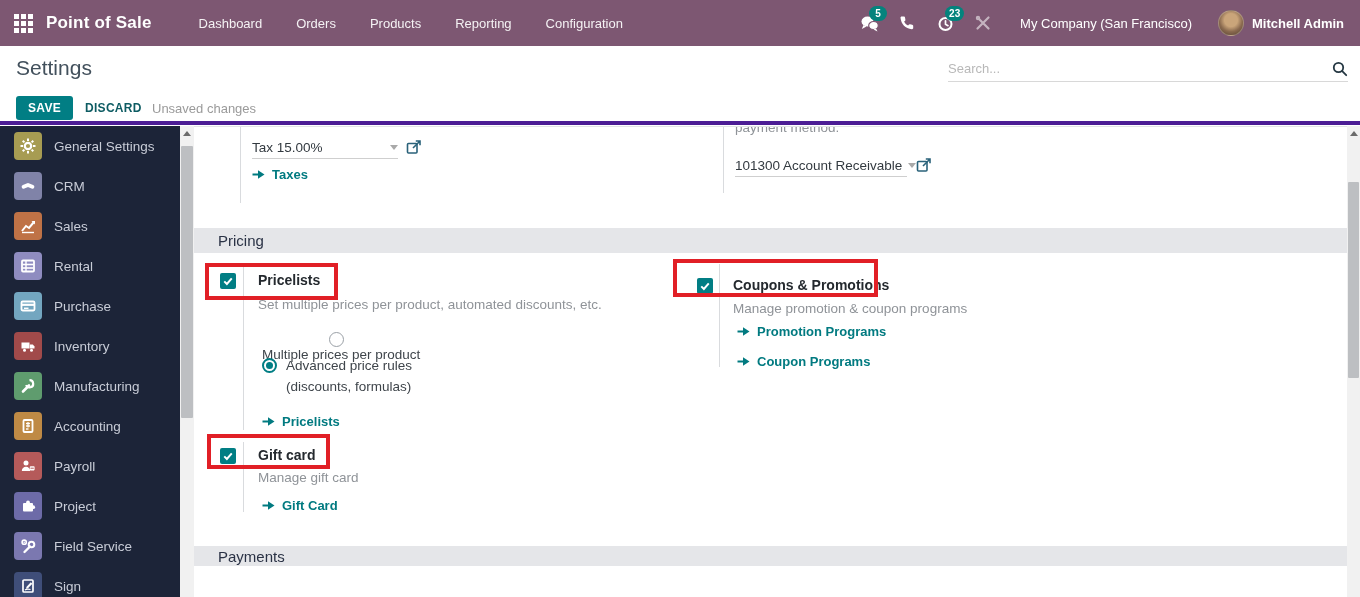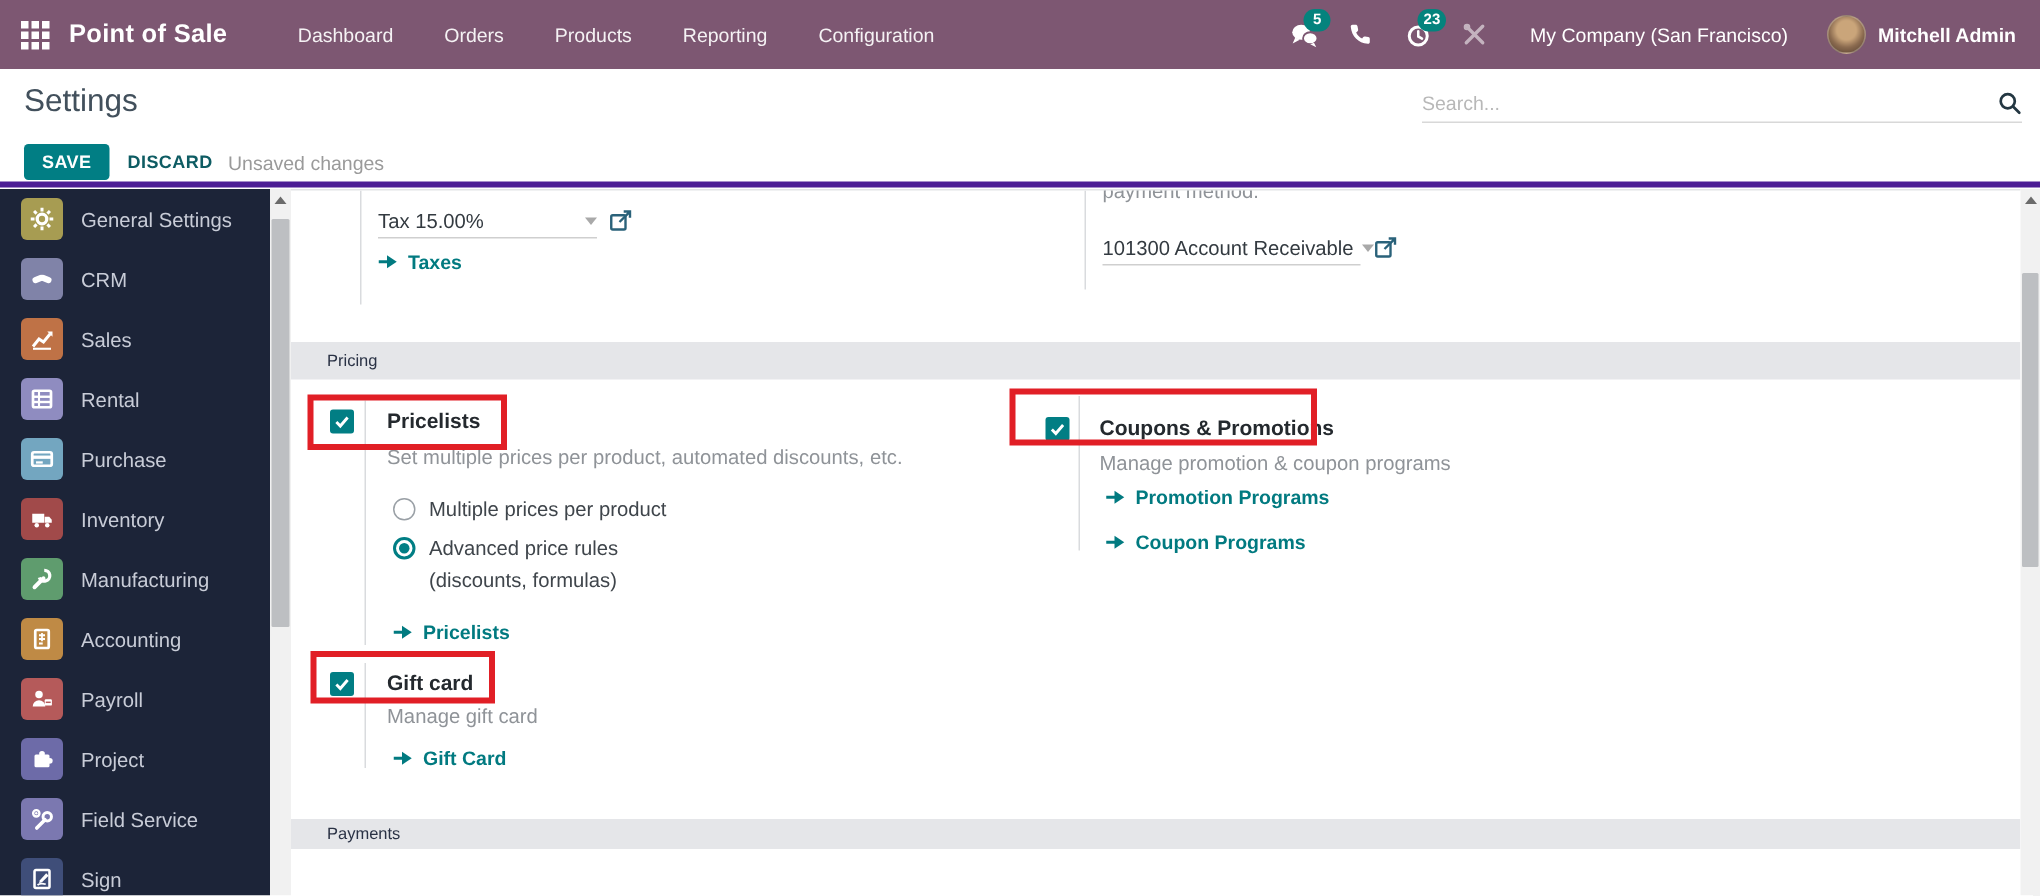--- a/index.html
+++ b/index.html
@@ -70,21 +70,21 @@
   .divider { position:absolute; width:1px; background:#d9dbde; }
   .sel-box { position:absolute; height:22px; border-bottom:1px solid #cfcfcf;
     display:flex; align-items:center; cursor:pointer; }
   .sel-box .sel-text { font-size:13.5px; color:#333a40; flex:1; white-space:nowrap; }
   .caret { width:0; height:0; border-left:4px solid transparent; border-right:4px solid transparent;
     border-top:5px solid #a9a9a9; margin-left:6px; }
   .ext { position:absolute; cursor:pointer; }
 
   .section-bar { position:absolute; left:0; width:1153px; height:25px; background:#e5e6e9;
     display:flex; align-items:center; }
-  .section-bar span { margin-left:24px; font-size:11px; font-weight:500; color:#2a3245; }
+  .section-bar span { margin-left:24px; font-size:15px; font-weight:500; color:#2a3245; }
 
   .chk { position:absolute; width:16px; height:16px; background:#017e84; border-radius:2px;
     display:flex; align-items:center; justify-content:center; cursor:pointer; }
   .set-label { position:absolute; font-size:14px; font-weight:bold; color:#24292e; cursor:default; }
   .set-desc { position:absolute; font-size:13.5px; color:#8f9398; white-space:nowrap; }
   .radio-row { position:absolute; display:flex; align-items:center; cursor:pointer; }
   .radio { width:15px; height:15px; border-radius:50%; border:1px solid #9aa0a6; background:#fff;
     margin-right:9px; position:relative; flex:0 0 15px; }
   .radio.sel { border:2px solid #017e84; }
   .radio.sel::after { content:""; position:absolute; left:2px; top:2px; width:7px; height:7px;
@@ -344,21 +344,21 @@
   </div>
 
   <div class="chk" style="left:26px; top:146px;">
     <svg width="12" height="12" viewBox="0 0 16 16">
         <polyline points="3,8.5 6.5,12 13,4.5" fill="none" stroke="#fff" stroke-width="2.6"></polyline>
       </svg>
   </div>
   <div class="divider" style="left:49px; top:140px; height:163px;"></div>
   <div class="set-label" style="left:64px; top:145px;">Pricelists</div>
   <div class="set-desc" style="left:64px; top:170px;text-align:right;">Set multiple prices per product, automated discounts, etc.</div>
-  <div class="radio-row" style="left:68px; top:205px;">
+  <div class="radio-row" style="left:68px; top:205px;flex-direction:column;">
     <span class="radio"></span>
     <span class="radio-label">Multiple prices per product</span>
   </div>
   <div class="radio-row" style="left:68px; top:231px;">
     <span class="radio sel"></span>
     <span class="radio-label">Advanced price rules</span>
   </div>
   <div class="radio-sub" style="left:92px; top:252px;">(discounts, formulas)</div>
   <div class="ilink" style="left:68px; top:287px;">
     <svg width="13" height="11" viewBox="0 0 13 11">

